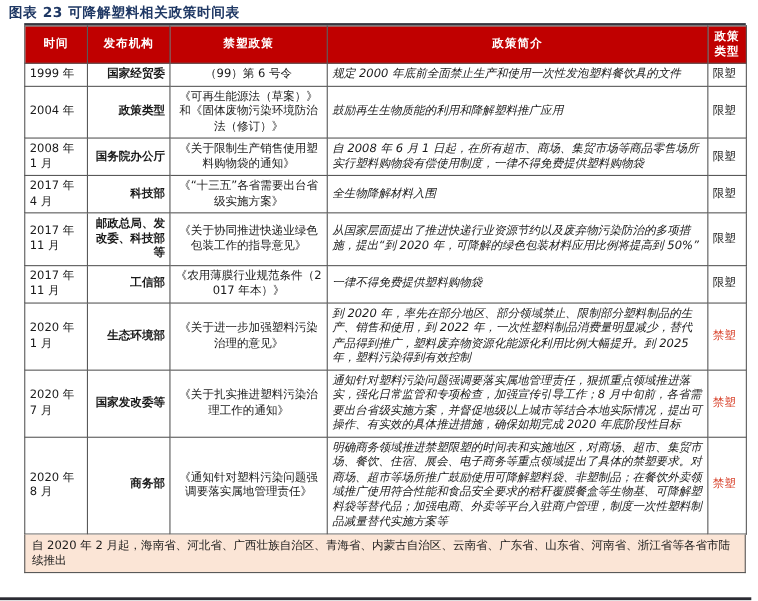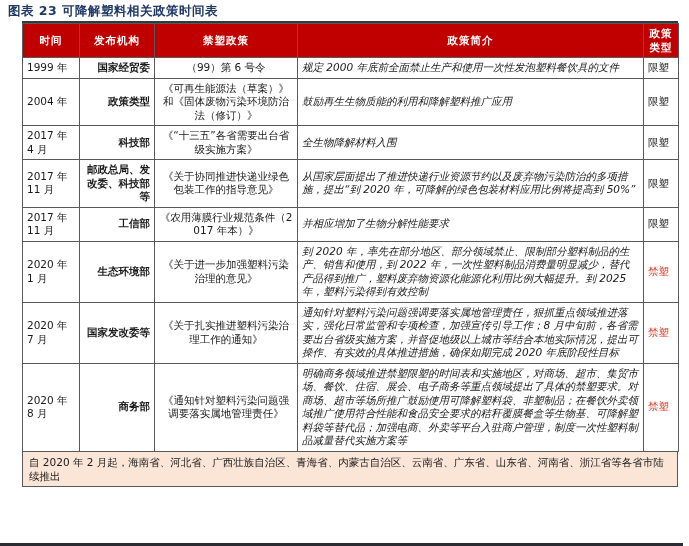--- a/index.html
+++ b/index.html
@@ -70,38 +70,45 @@
         <td class="c-type">限塑</td>
       </tr>
       <tr>
         <td class="c-time">2004 年</td>
         <td class="c-agency">政策类型</td>
         <td class="c-policy">《可再生能源法（草案）》和《固体废物污染环境防治法（修订）》</td>
         <td class="c-summary">鼓励再生生物质能的利用和降解塑料推广应用</td>
         <td class="c-type">限塑</td>
       </tr>
       <tr>
+        <td class="c-time">2008 年 1 月</td>
+        <td class="c-agency">国务院办公厅</td>
+        <td class="c-policy">《关于限制生产销售使用塑料购物袋的通知》</td>
+        <td class="c-summary">自 2008 年 6 月 1 日起，在所有超市、商场、集贸市场等商品零售场所实行塑料购物袋有偿使用制度，一律不得免费提供塑料购物袋</td>
+        <td class="c-type">限塑</td>
+      </tr>
+      <tr>
         <td class="c-time">2017 年 4 月</td>
         <td class="c-agency">科技部</td>
         <td class="c-policy">《“十三五”各省需要出台省级实施方案》</td>
         <td class="c-summary">全生物降解材料入围</td>
         <td class="c-type">限塑</td>
       </tr>
       <tr>
         <td class="c-time">2017 年 11 月</td>
         <td class="c-agency">邮政总局、发改委、科技部等</td>
         <td class="c-policy">《关于协同推进快递业绿色包装工作的指导意见》</td>
         <td class="c-summary">从国家层面提出了推进快递行业资源节约以及废弃物污染防治的多项措施，提出“到 2020 年，可降解的绿色包装材料应用比例将提高到 50%”</td>
         <td class="c-type">限塑</td>
       </tr>
       <tr>
         <td class="c-time">2017 年 11 月</td>
         <td class="c-agency">工信部</td>
         <td class="c-policy">《农用薄膜行业规范条件（2017 年本）》</td>
-        <td class="c-summary">并相应增加了生物分解性能要求</td>
+        <td class="c-summary">一律不得免费提供塑料购物袋</td>
         <td class="c-type">限塑</td>
       </tr>
       <tr>
         <td class="c-time">2020 年 1 月</td>
         <td class="c-agency">生态环境部</td>
         <td class="c-policy">《关于进一步加强塑料污染治理的意见》</td>
         <td class="c-summary">到 2020 年，率先在部分地区、部分领域禁止、限制部分塑料制品的生产、销售和使用，到 2022 年，一次性塑料制品消费量明显减少，替代产品得到推广，塑料废弃物资源化能源化利用比例大幅提升。到 2025 年，塑料污染得到有效控制</td>
         <td class="c-type red">禁塑</td>
       </tr>
       <tr>

